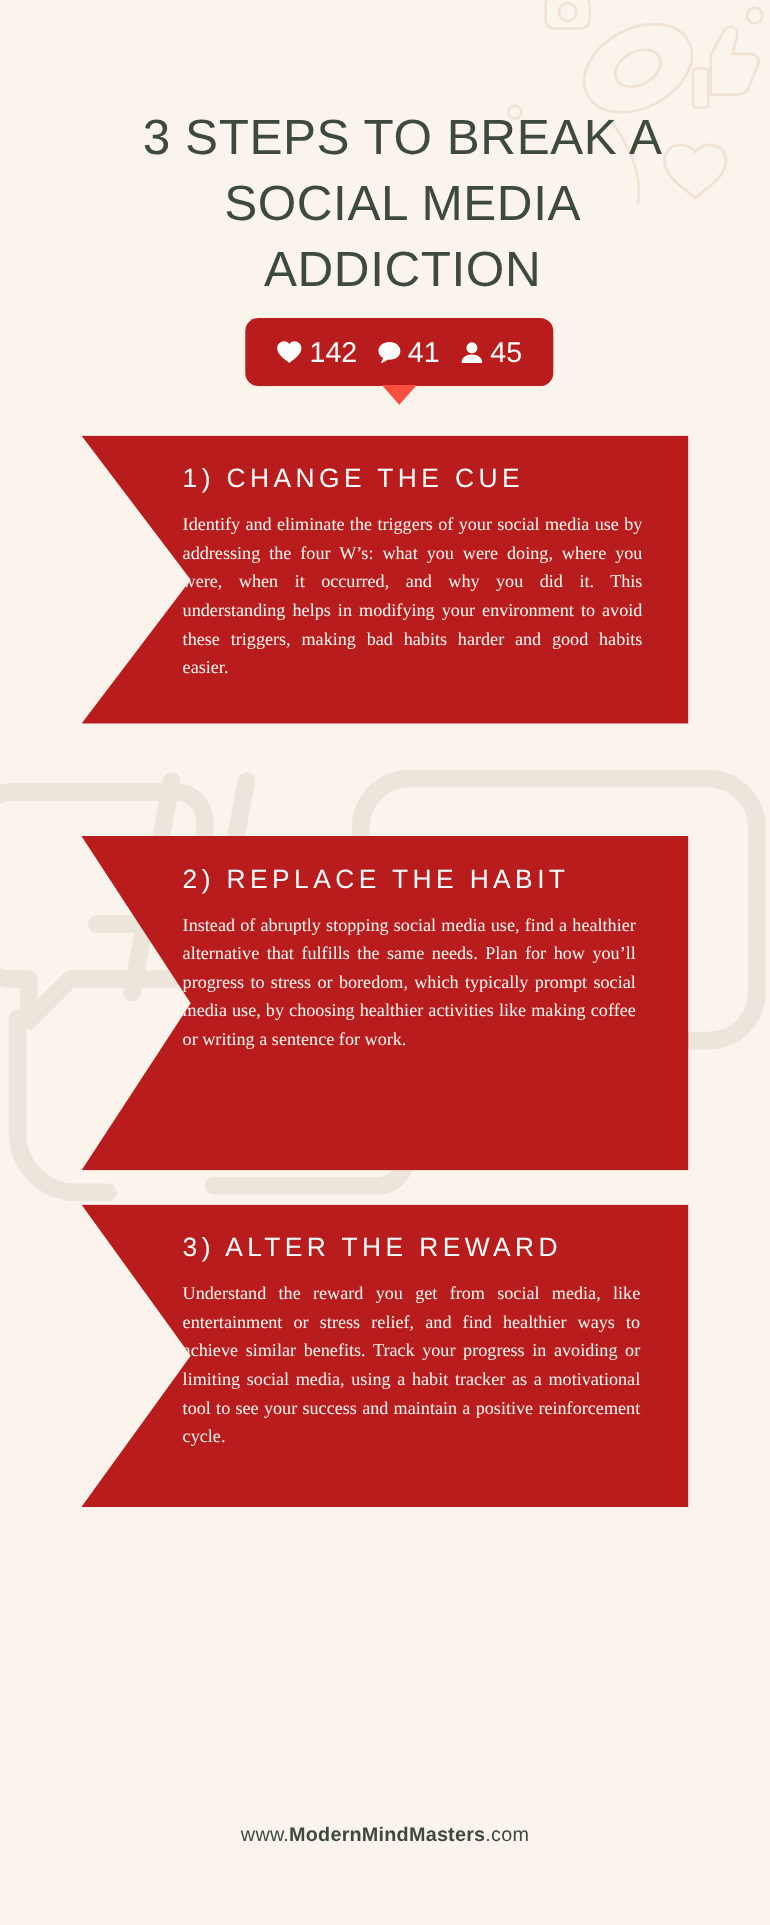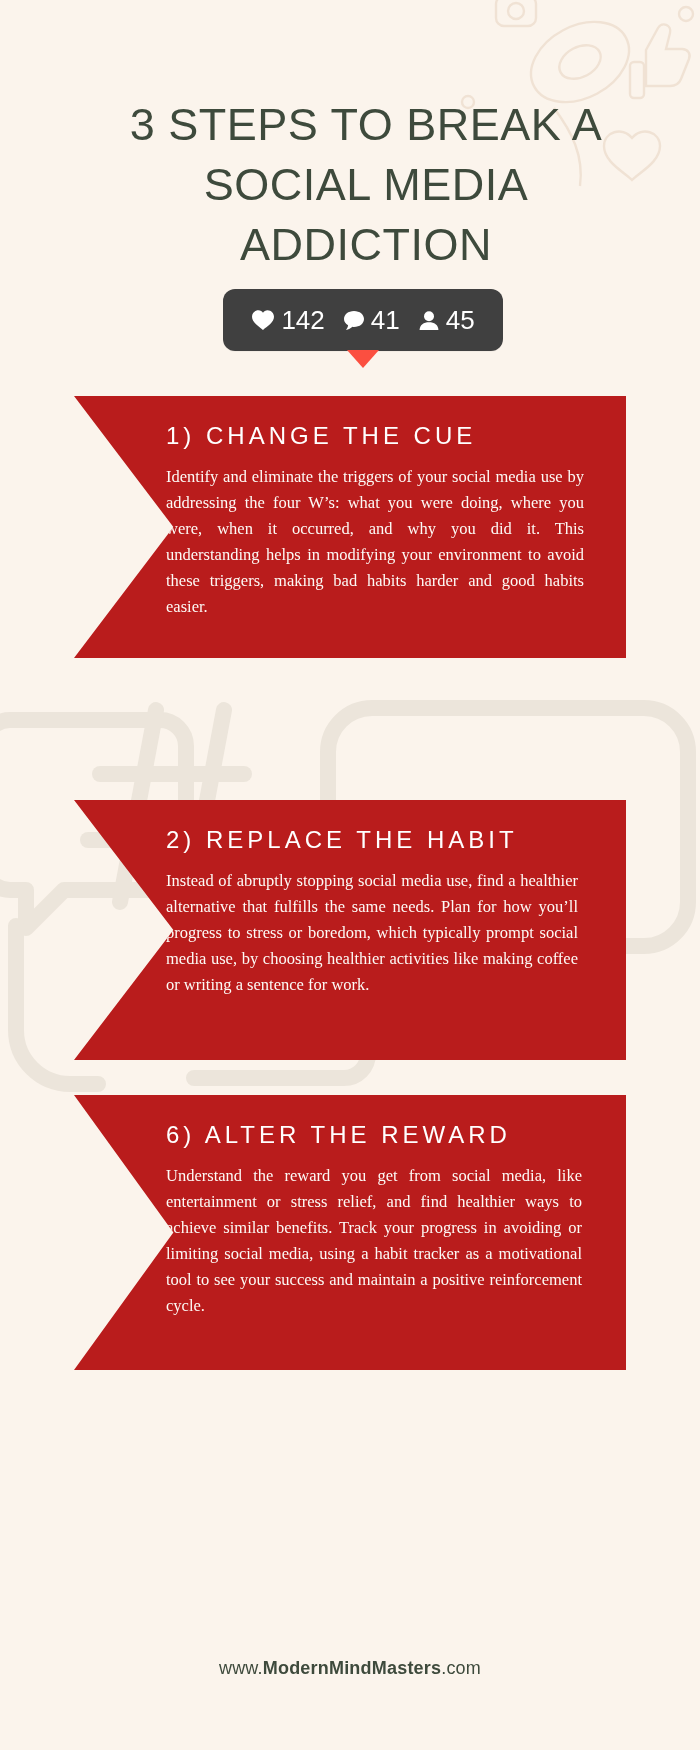--- a/index.html
+++ b/index.html
@@ -56,21 +56,21 @@
   .badge-wrap {
     position: absolute;
     top: 289px;
     left: 0;
     width: 700px;
     display: flex;
     justify-content: center;
   }
   .badge {
     position: relative;
-    background: #404040;
+    background: #b91c1c;
     border-radius: 12px;
     height: 62px;
     padding: 0 22px;
     display: flex;
     align-items: center;
     gap: 6px;
     box-shadow: 0 1px 0 rgba(0,0,0,0.03);
     margin-left: 26px;
   }
   .badge-item {
@@ -100,21 +100,21 @@
     position: absolute;
     left: 74px;
     width: 552px;
     background: #b91c1c;
     color: #ffffff;
     padding: 26px 38px 30px 92px;
     
     clip-path: polygon(0% 0%, 100% 0%, 100% 100%, 0% 100%, 18% 50%);
   }
   .step-1 { top: 396px; height: 262px; }
-  .step-2 { top: 760px; height: 260px; margin-top: 40px; }
+  .step-2 { top: 760px; height: 304px; }
   .step-3 { top: 1095px; height: 275px; }
 
   .step-title {
     font-family: "Liberation Sans", sans-serif;
     font-size: 24px;
     letter-spacing: 4px;
     color: #ffffff;
     margin-bottom: 14px;
     font-weight: 400;
   }
@@ -234,21 +234,21 @@
     <div class="step-title">1) CHANGE THE CUE</div>
     <div class="step-body">Identify and eliminate the triggers of your social media use by addressing the four W’s: what you were doing, where you were, when it occurred, and why you did it. This understanding helps in modifying your environment to avoid these triggers, making bad habits harder and good habits easier.</div>
   </div>
 
   <div class="step step-2">
     <div class="step-title">2) REPLACE THE HABIT</div>
     <div class="step-body">Instead of abruptly stopping social media use, find a healthier alternative that fulfills the same needs. Plan for how you’ll progress to stress or boredom, which typically prompt social media use, by choosing healthier activities like making coffee or writing a sentence for work.</div>
   </div>
 
   <div class="step step-3">
-    <div class="step-title">6) ALTER THE REWARD</div>
+    <div class="step-title">3) ALTER THE REWARD</div>
     <div class="step-body">Understand the reward you get from social media, like entertainment or stress relief, and find healthier ways to achieve similar benefits. Track your progress in avoiding or limiting social media, using a habit tracker as a motivational tool to see your success and maintain a positive reinforcement cycle.</div>
   </div>
 
   <div class="footer">
     <span>www.</span><b>ModernMindMasters</b><span>.com</span>
   </div>
 
 </div>
 
 </body></html>

